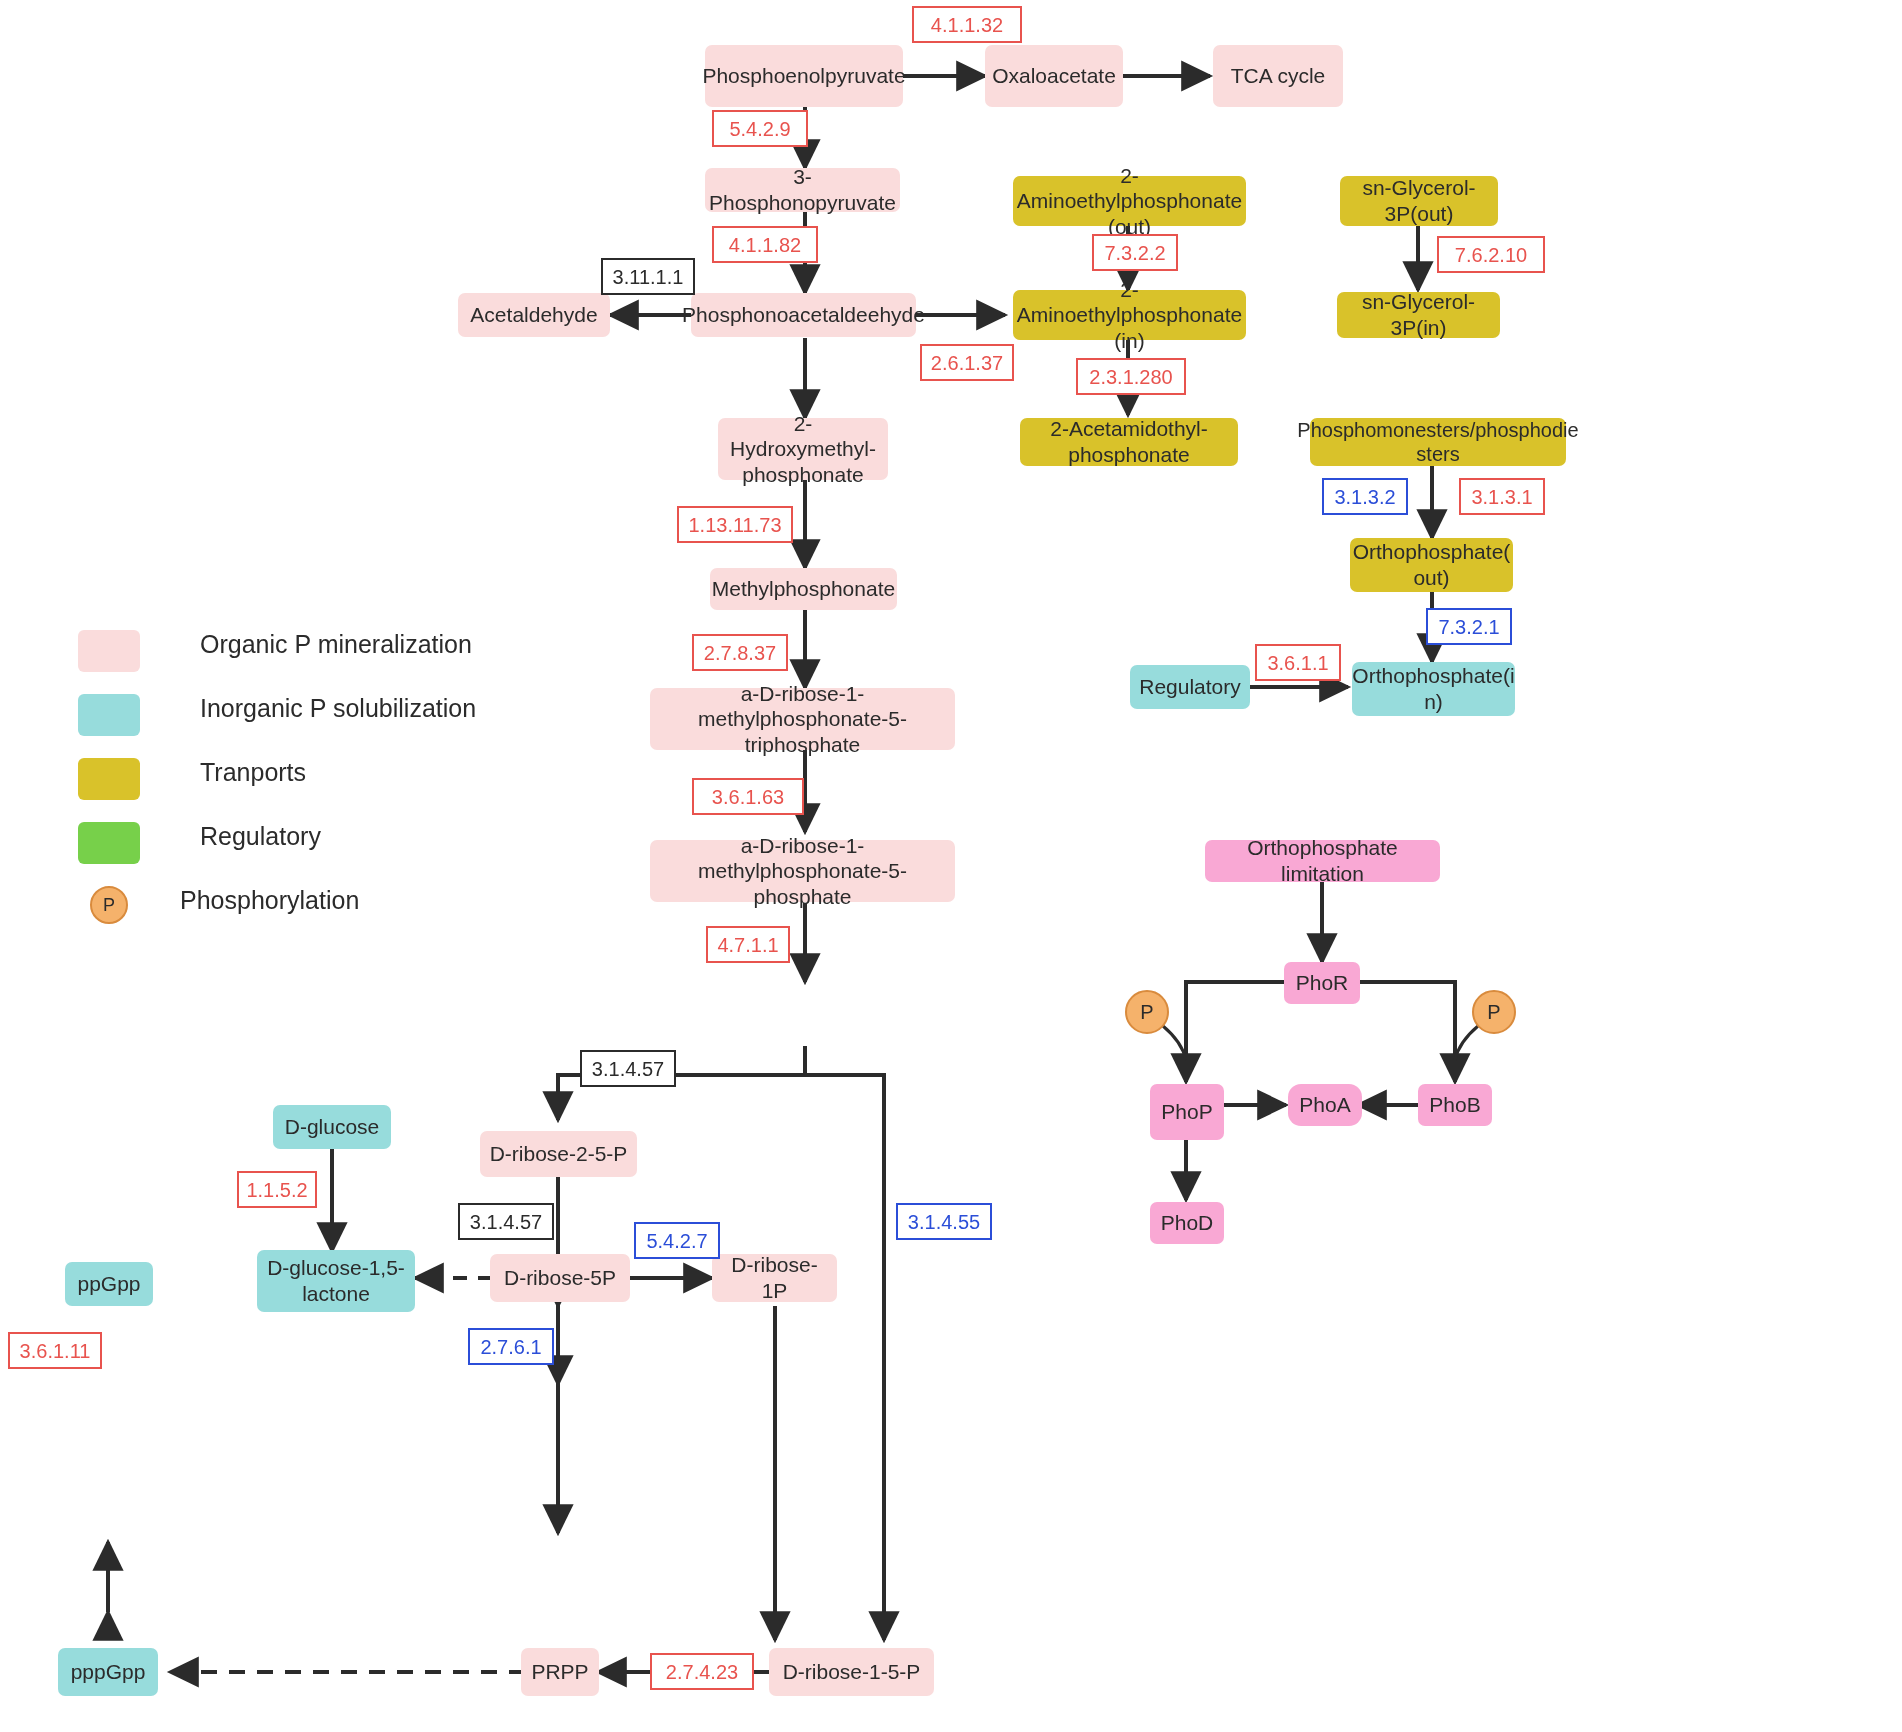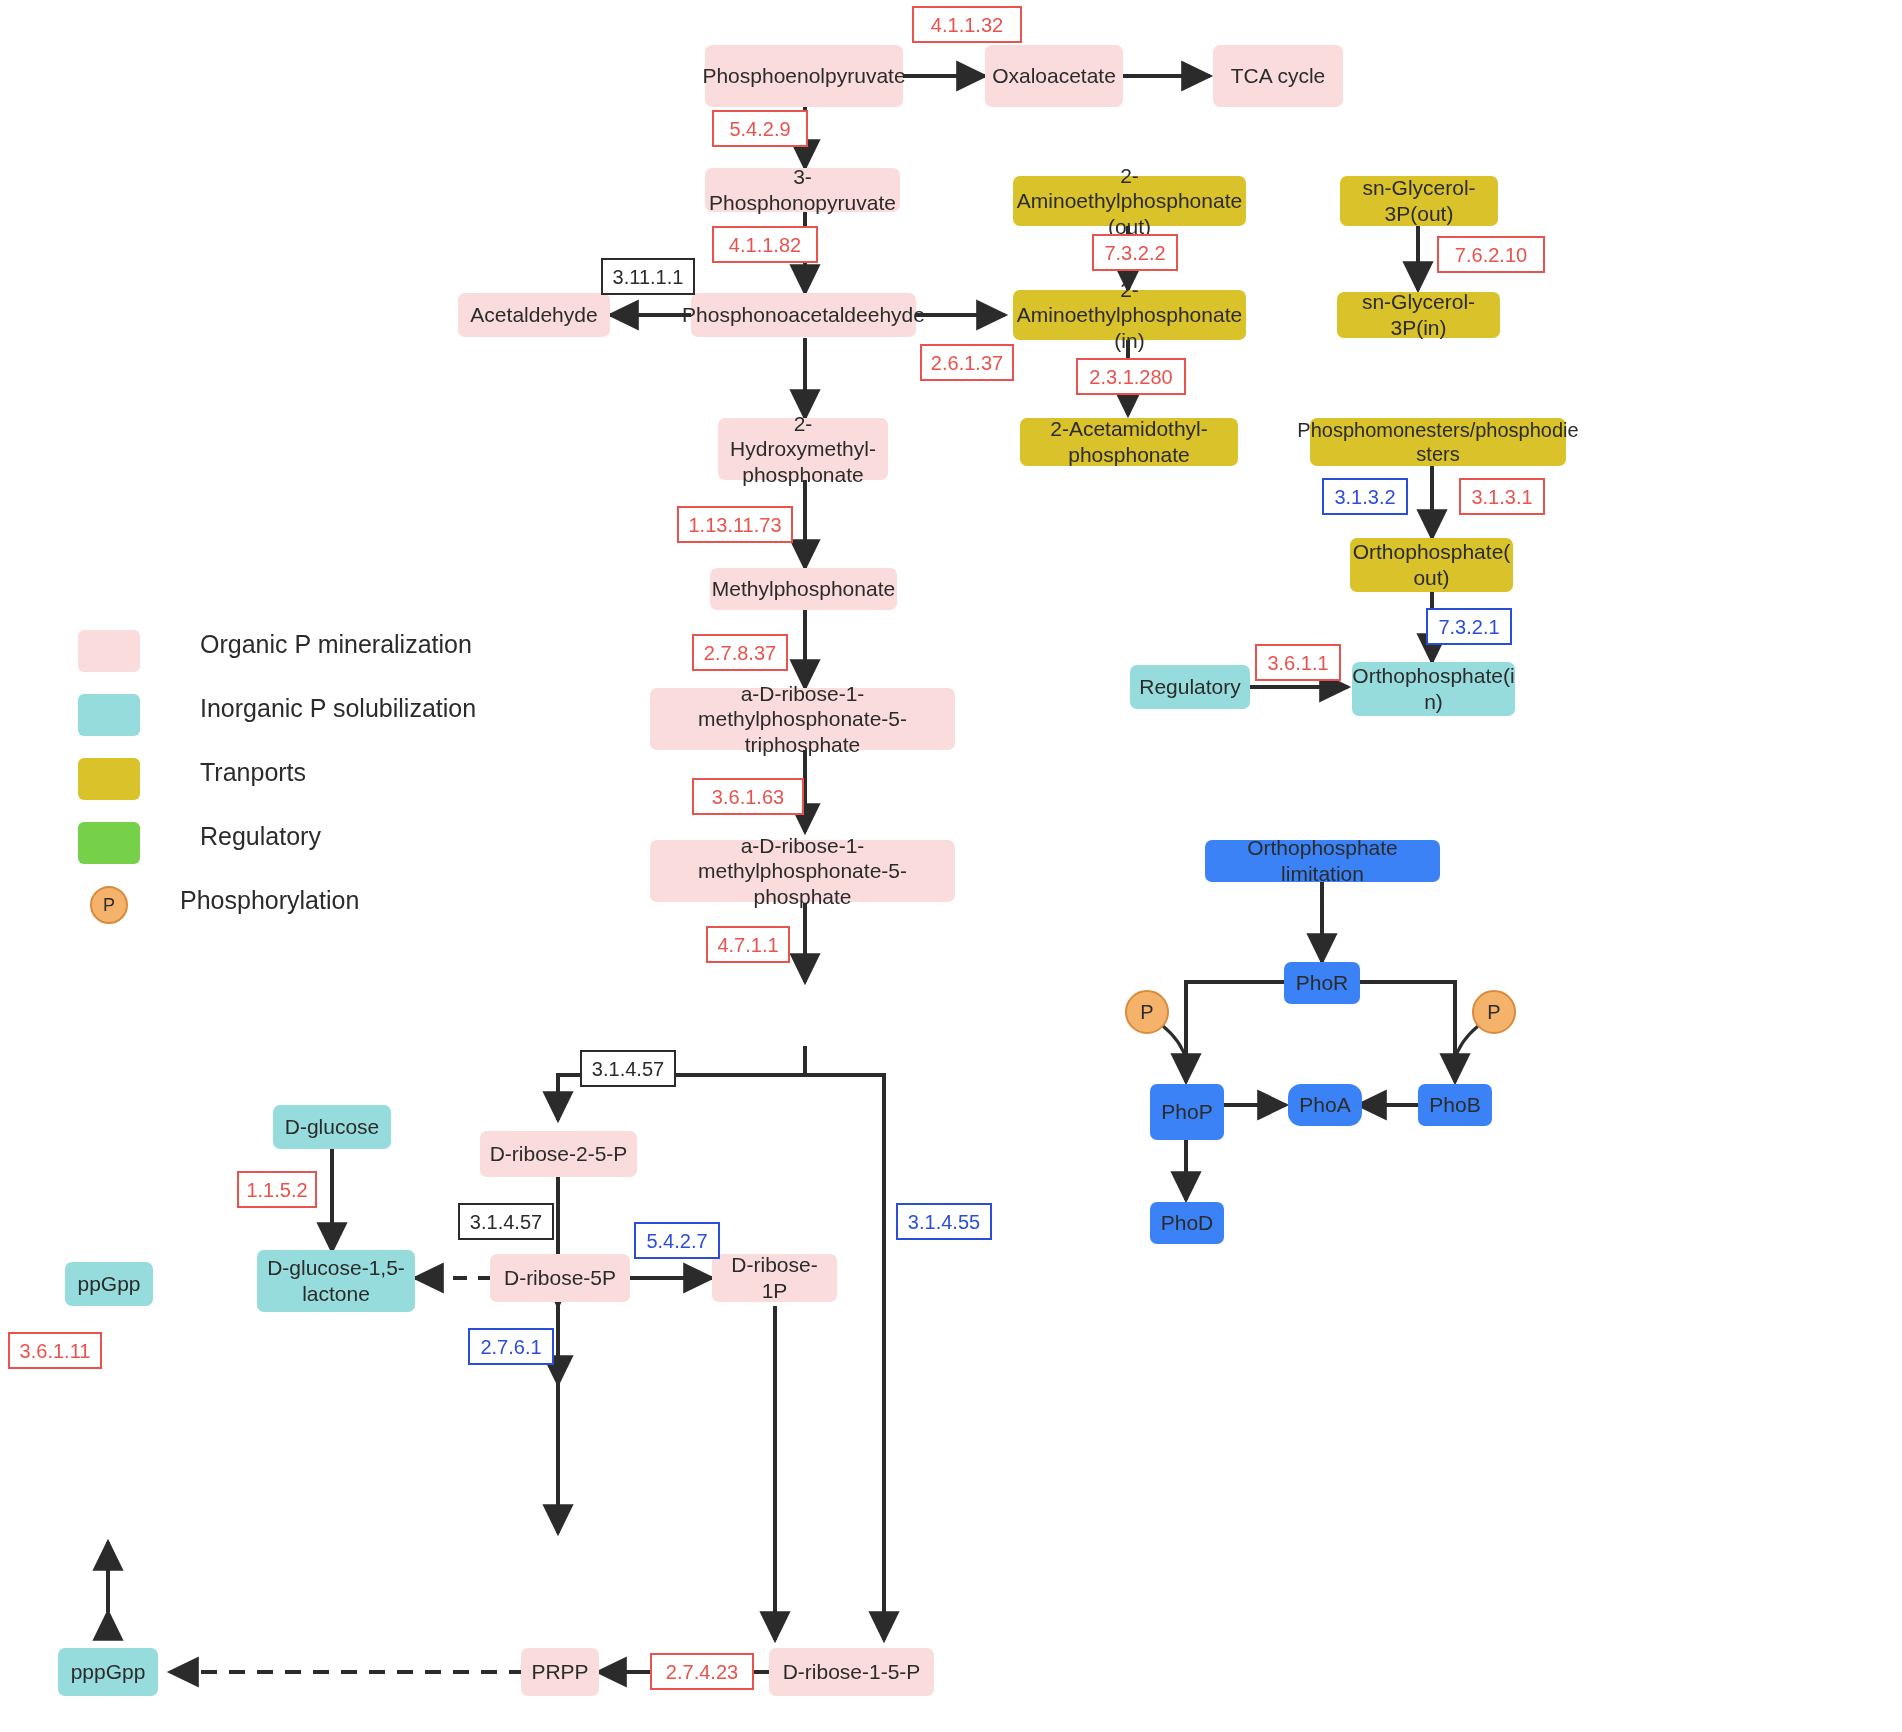--- a/index.html
+++ b/index.html
@@ -16,21 +16,21 @@
     color:#2b2b2b;
     font-size:21px;
     line-height:1.22;
     padding:20px 8px;
     white-space:pre-line;
     z-index:4;
   }
   .organic{background:#fadcdc;}
   .inorganic{background:#97dcdc;}
   .transport{background:#d9c22a;}
-  .regulatory{background:#3b82f6;}
+  .regulatory{background:#f9a8d4;}
 
   
   .ec{
     position:absolute;
     box-sizing:border-box;
     display:flex;align-items:center;justify-content:center;
     background:#ffffff;
     font-size:20px;
     line-height:1;
     border:2px solid #000;

